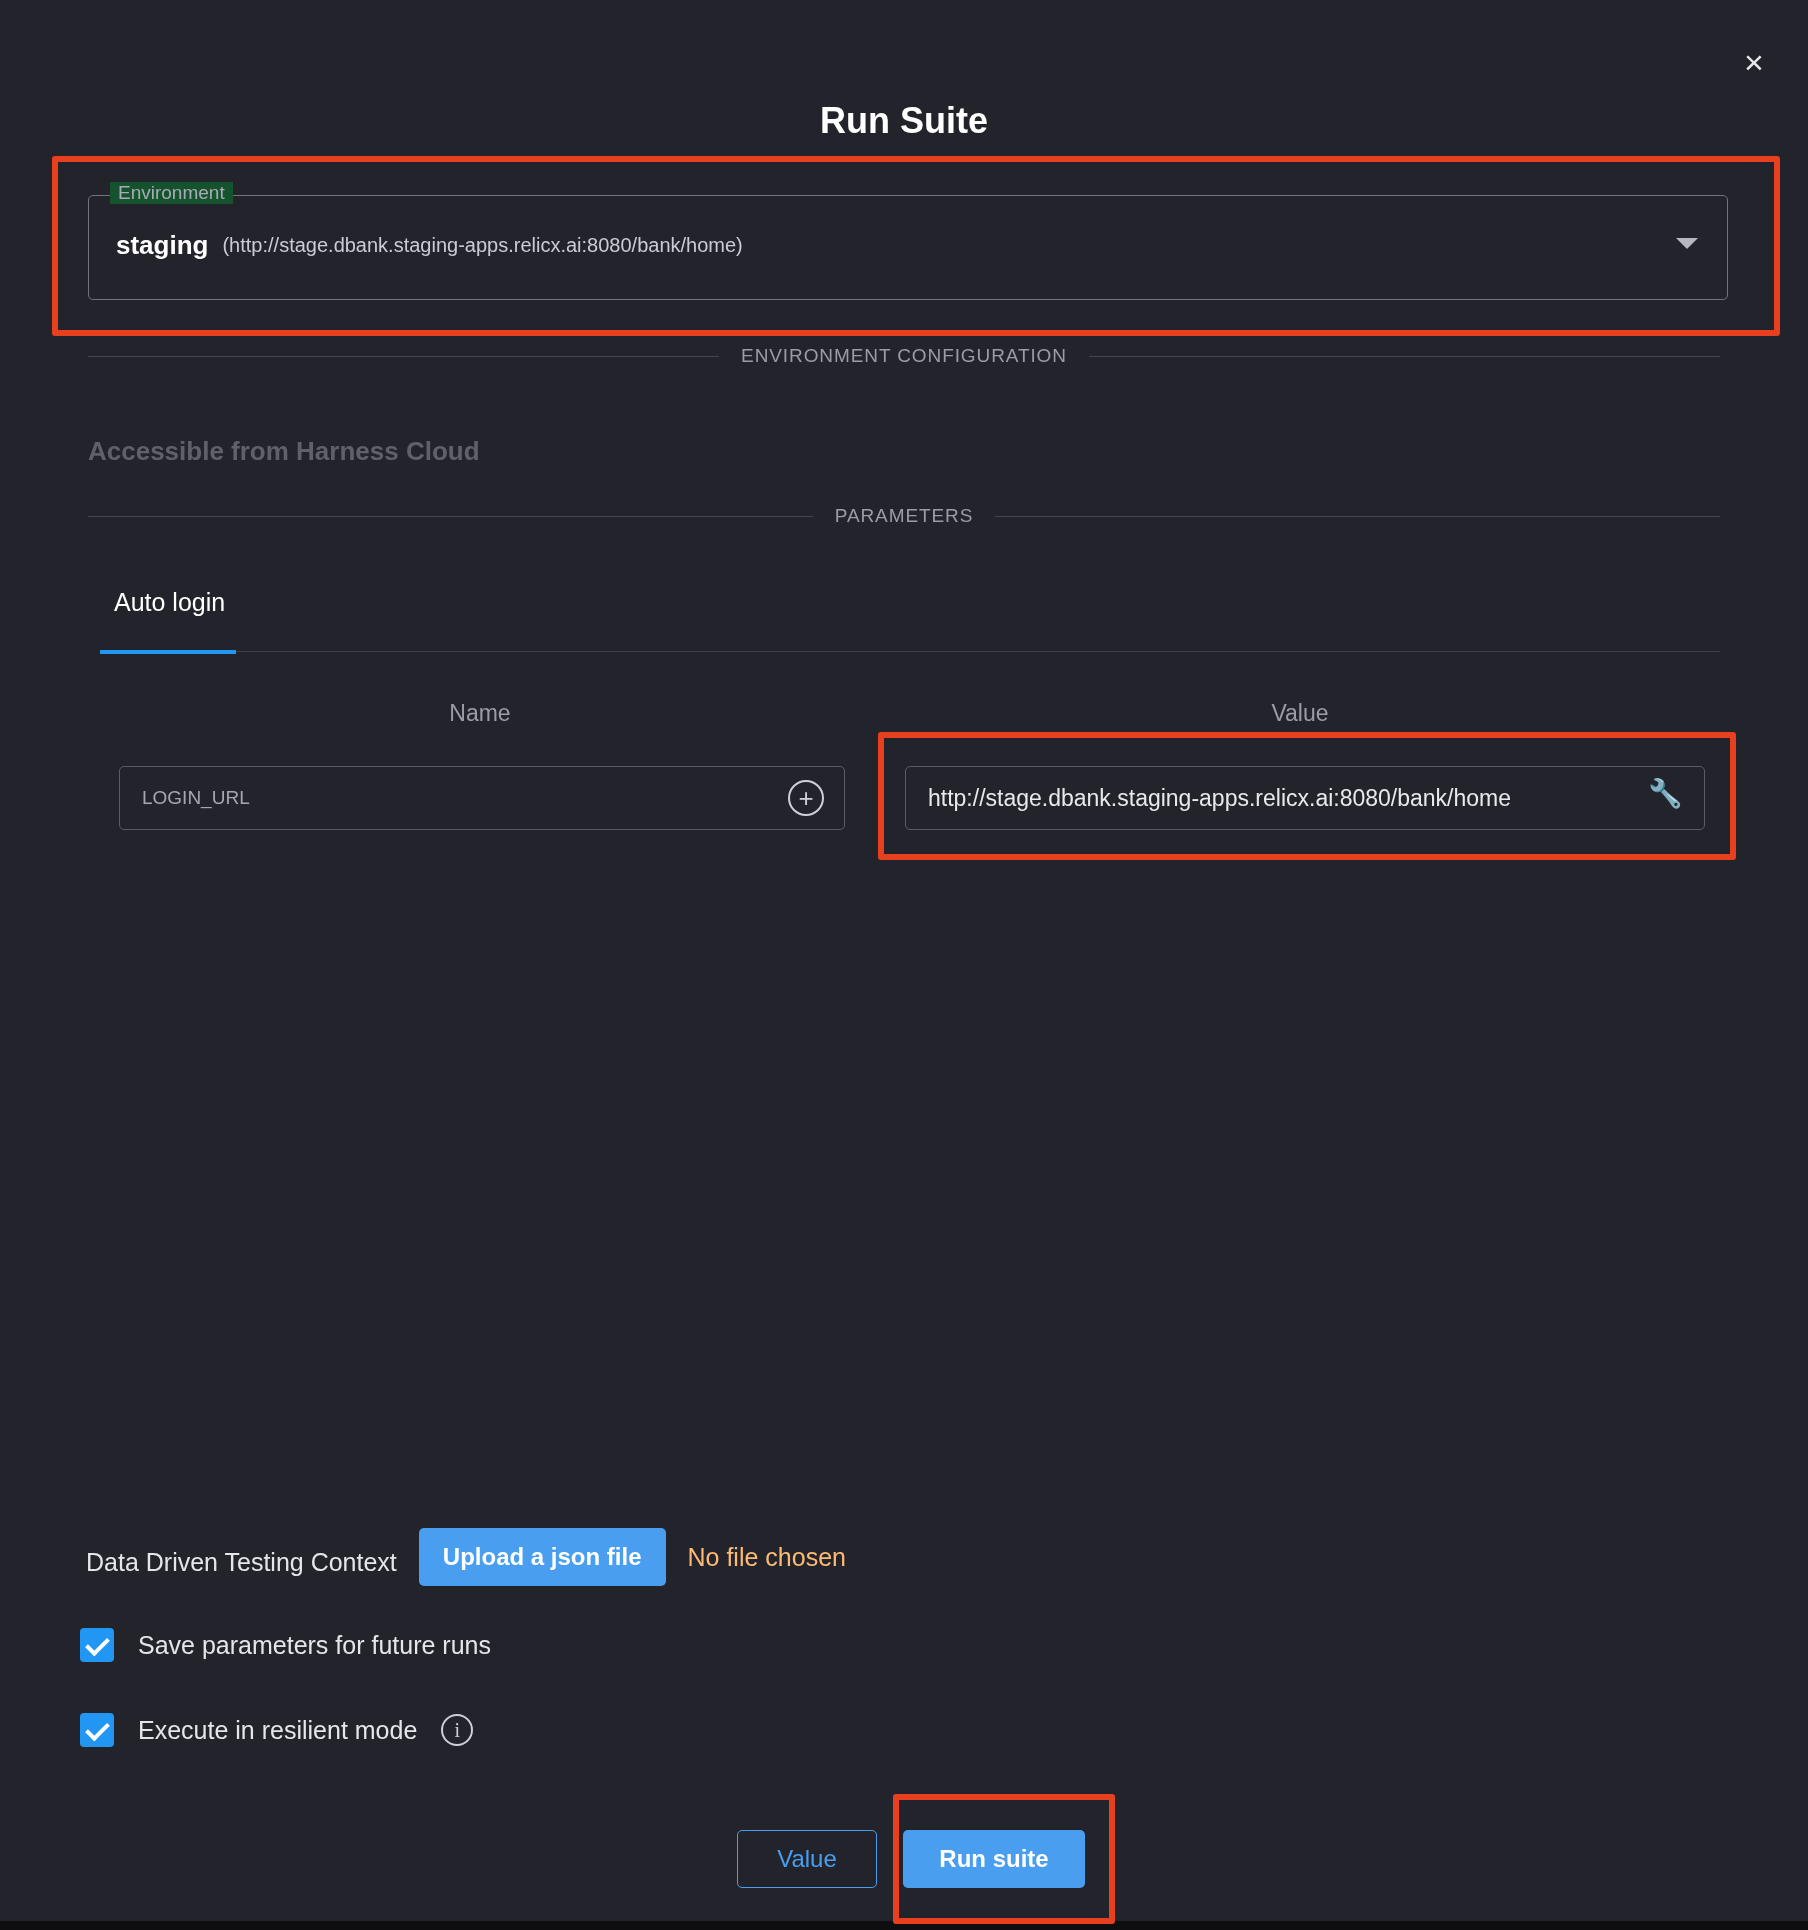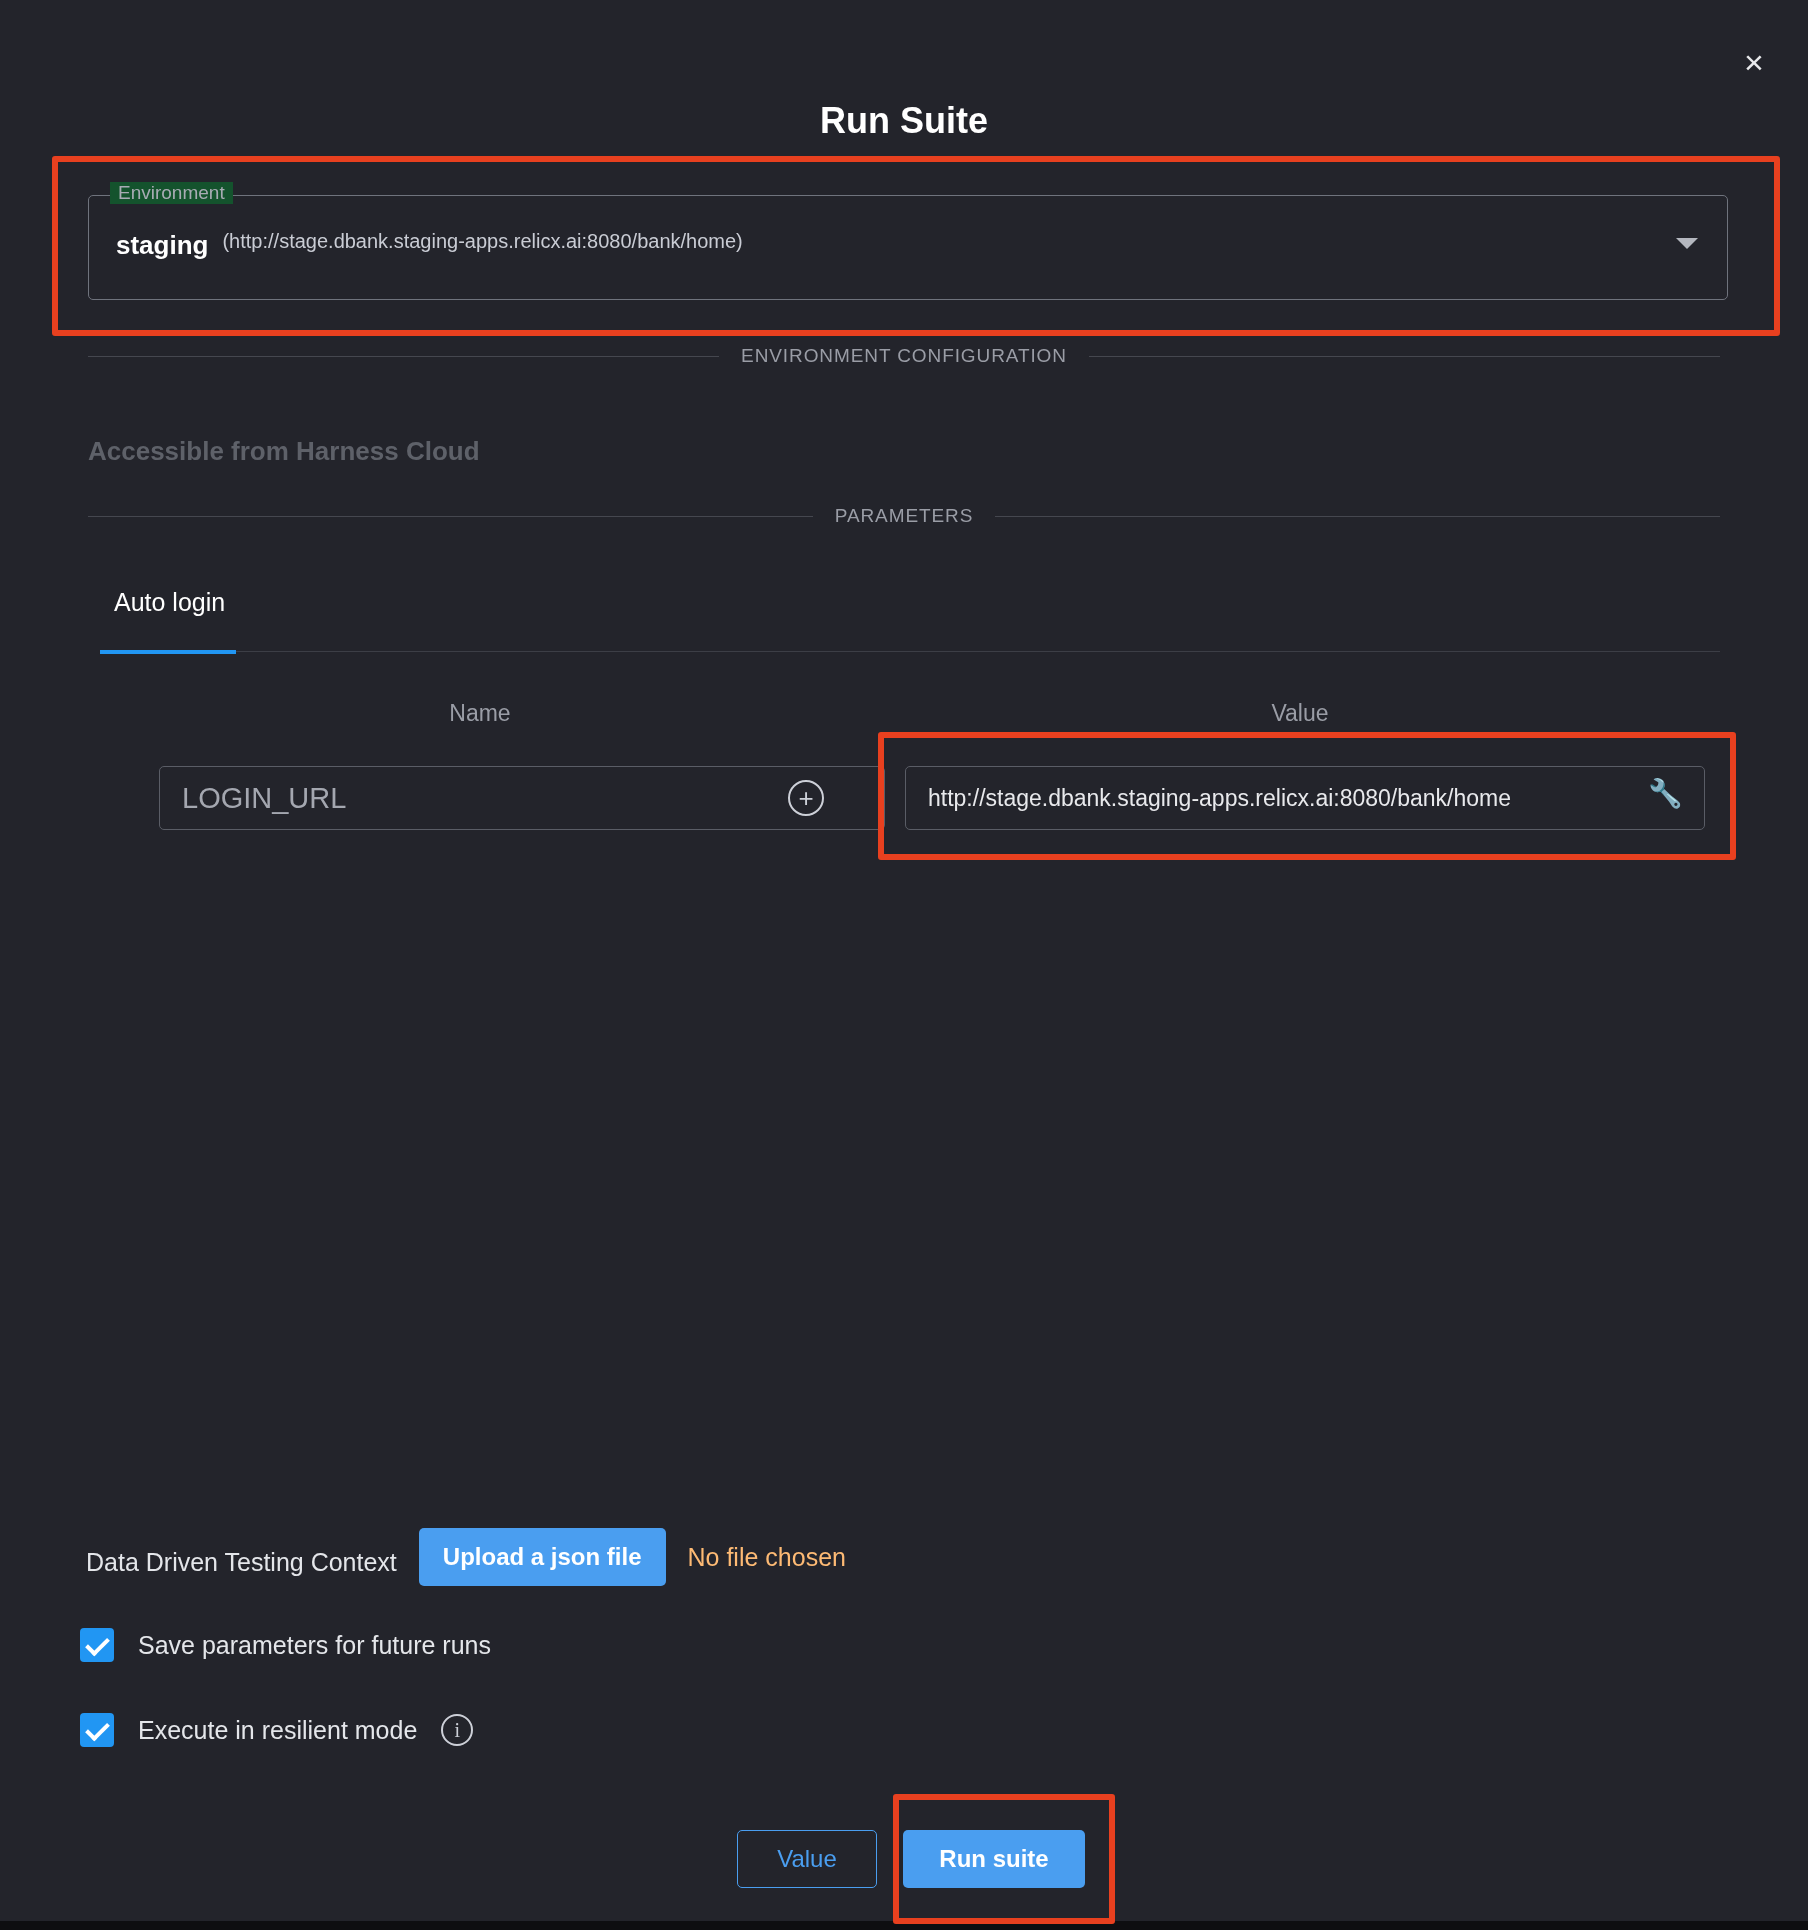--- a/index.html
+++ b/index.html
@@ -77,21 +77,21 @@
     background: #14532d;
     padding: 0 8px;
     font-size: 19px;
     color: #a8abb4;
   }
   .env-value {
     position: absolute;
     left: 116px;
     top: 230px;
     display: flex;
-    align-items: flex-start;
+    align-items: center;
     gap: 14px;
   }
   .env-name {
     font-size: 26px;
     font-weight: bold;
     color: #ffffff;
   }
   .env-url {
     font-size: 20px;
     color: #c9ccd4;
@@ -173,24 +173,23 @@
   .name-field {
     position: absolute;
     left: 119px;
     top: 766px;
     width: 726px;
     height: 64px;
     border: 1px solid #5a5d66;
     border-radius: 5px;
     background: transparent;
     color: #a4a7b0;
-    font-size: 29px;
+    font-size: 19px;
     padding: 0 62px 0 22px;
     font-family: "Liberation Sans", sans-serif;
-    margin-left: 40px;
   }
   .name-field::placeholder { color: #a4a7b0; }
   .add-icon {
     position: absolute;
     left: 788px;
     top: 780px;
     width: 36px;
     height: 36px;
     border: 2px solid #cdd0d8;
     border-radius: 50%;

